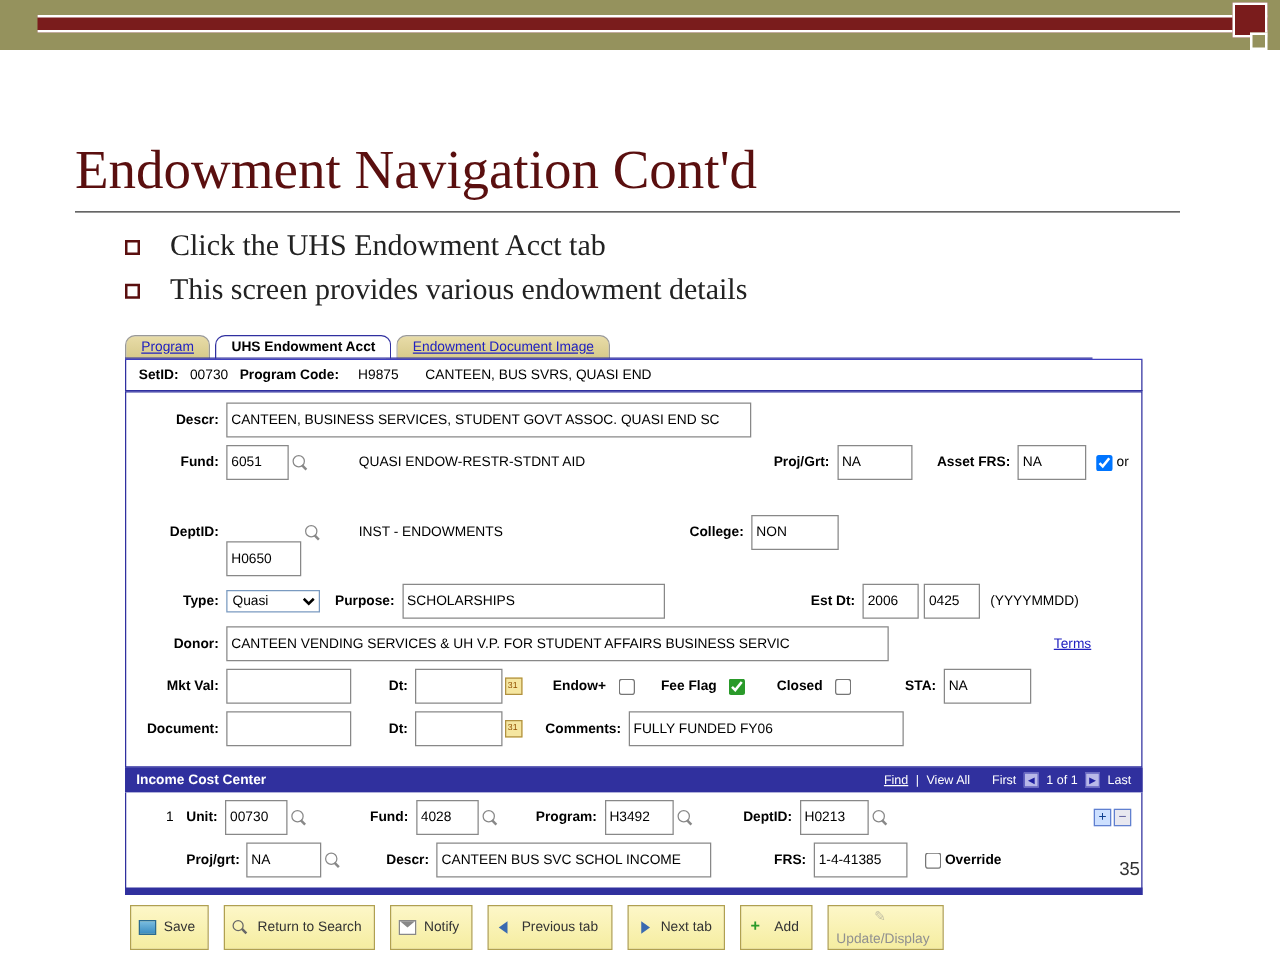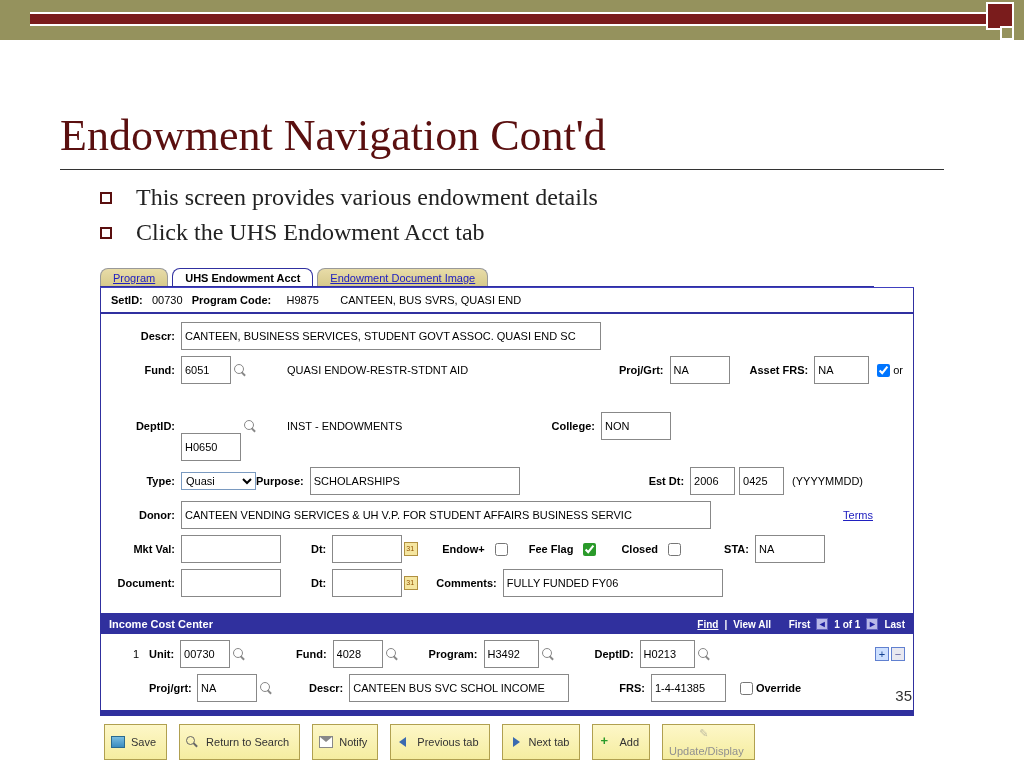--- a/index.html
+++ b/index.html
@@ -117,21 +117,21 @@
   }
   .cal::before{content:"31"; font-size:7px; color:#905000; position:absolute; left:1px; top:2px;}
   .txt { font-size: 11px; }
   .link { color:#2020c0; text-decoration: underline; cursor:pointer; }
   .cb { width:13px; height:13px; vertical-align:middle; }
   .subhdr {
     background: #30309e; color:#fff; font-weight:bold; font-size:11px;
     padding: 3px 8px; display:flex; justify-content:space-between; align-items:center;
     border:1px solid #30309e;
   }
-  .subright { font-weight: bold; font-size:10px; display:flex; gap:6px; align-items:center;}
+  .subright { font-weight: normal; font-size:10px; display:flex; gap:6px; align-items:center;}
   .navbtn { width:12px; height:12px; background:#b8b8e8; color:#2020a0; font-size:9px;
     display:inline-flex; align-items:center; justify-content:center; border:1px solid #6060c0; cursor:pointer;}
   .cost-box {
     border:1px solid #30309e; border-top:none; padding: 6px 8px 2px 8px; background:#fff;
     border-bottom: 6px solid #30309e;
   }
   .plusminus { display:inline-flex; gap:2px; margin-left:4px;}
   .pm { width:14px; height:14px; font-size:11px; display:inline-flex; align-items:center; justify-content:center; cursor:pointer; border:1px solid #6080d0;}
   .pm.plus{background:#cde0ff; color:#104090;}
   .pm.minus{background:#e8e8f0; color:#6060a0;}
@@ -173,25 +173,25 @@
     <div class="band-accent2"></div>
   </div>
 </div>
 
 <div class="slide">
   <h1 class="slide-title">Endowment Navigation Cont'd</h1>
   <hr class="title-rule">
   <div class="bullets">
     <div class="row">
         <span class="sq"></span>
-        <span>This screen provides various endowment details</span>
+        <span>Click the UHS Endowment Acct tab</span>
       </div>
     <div class="row">
         <span class="sq"></span>
-        <span>Click the UHS Endowment Acct tab</span>
+        <span>This screen provides various endowment details</span>
       </div>
   </div>
 
   <div class="form-wrap">
 
     <div class="tabs">
       <div class="tab">Program</div>
       <div class="tab active">UHS Endowment Acct</div>
       <div class="tab">Endowment Document Image</div>
     </div>
@@ -226,21 +226,21 @@
         <input class="inp" style="width: 60px; margin-top: 43px;" value="H0650">
         <span class="mag"></span>
         <span class="txt" style="margin-left:30px">INST - ENDOWMENTS</span>
         <span class="lbl" style="margin-left:auto;">College:</span>
         <input class="inp" style="width: 70px;" value="NON">
         <span style="width:232px"></span>
       </div>
       <div class="line">
         <span class="lbl" style="width:70px">Type:</span>
         <select class="sel" style="width:75px"><option>Quasi</option></select>
-        <span class="lbl" style="">Purpose:</span>
+        <span class="lbl" style="margin-left:12px">Purpose:</span>
         <input class="inp" style="width: 210px;" value="SCHOLARSHIPS">
         <span class="lbl" style="margin-left:auto">Est Dt:</span>
         <input class="inp" style="width: 45px;" value="2006">
         <input class="inp" style="width: 45px; margin-left: 4px;" value="0425">
         <span class="txt" style="margin-left:8px">(YYYYMMDD)</span>
         <span style="width:40px"></span>
       </div>
       <div class="line">
         <span class="lbl" style="width:70px">Donor:</span>
         <input class="inp" style="width: 530px;" value="CANTEEN VENDING SERVICES &amp; UH V.P. FOR STUDENT AFFAIRS BUSINESS SERVIC">

